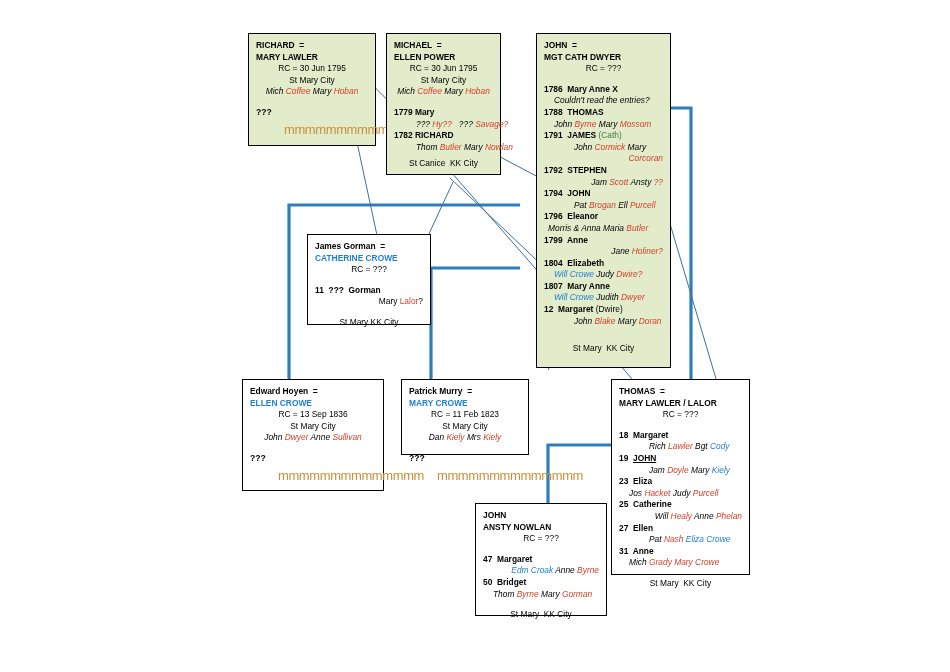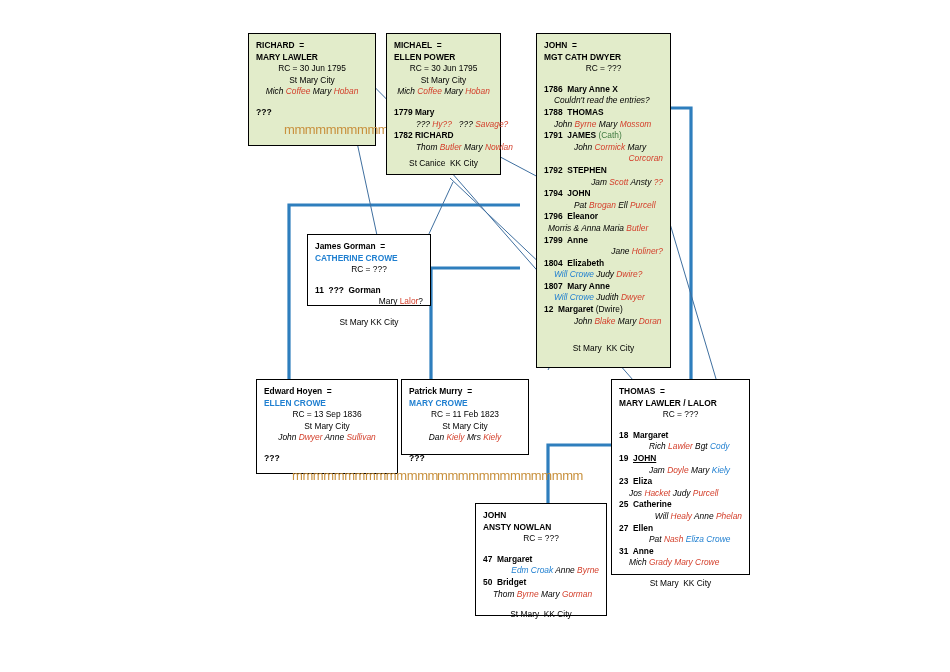--- a/index.html
+++ b/index.html
@@ -172,34 +172,34 @@
       <div class="ln i ind4"><span class="blue">Will Crowe </span><span>Judith </span><span class="red">Dwyer</span></div>
 
       <div class="ln b"><span>12</span>  <span>Margaret</span> <span style="font-weight:normal">(Dwire)</span></div>
       <div class="ln i ind2"><span>John </span><span class="red">Blake </span><span>Mary </span><span class="red">Doran</span></div>
 
       <div class="spacer-lg"></div>
       <div class="ln ctr">St Mary  KK City</div>
     </div>
   </div>
 
-  <div class="card" style="left:307px; top:234px; width:124px; height:72px;">
+  <div class="card" style="left:307px; top:234px; width:124px; height:91px;">
     <div class="inner">
       <div class="ln b">James Gorman  =</div>
       <div class="ln b blue">CATHERINE CROWE</div>
       <div class="ln ctr">RC = ???</div>
       <div class="spacer"></div>
       <div class="ln b"><span>11</span>  <span>???  Gorman</span></div>
       <div class="ln rt"><span>Mary </span><span class="red">Lalor</span><span>?</span></div>
       <div class="spacer"></div>
       <div class="ln ctr">St Mary KK City</div>
     </div>
   </div>
 
-  <div class="card" style="left:256px; top:379px; width:142px; height:95px;">
+  <div class="card" style="left:242px; top:379px; width:142px; height:112px;">
     <div class="inner">
       <div class="ln b">Edward Hoyen  =</div>
       <div class="ln b blue">ELLEN CROWE</div>
       <div class="ln ctr">RC = 13 Sep 1836</div>
       <div class="ln ctr">St Mary City</div>
       <div class="ln ctr i"><span>John </span><span class="red">Dwyer </span><span>Anne </span><span class="red">Sullivan</span></div>
       <div class="spacer"></div>
       <div class="ln qqq">???</div>
       <div class="spacer-sm"></div>
       <div class="ln squig">mmmmmmmmmmmmmm</div>

